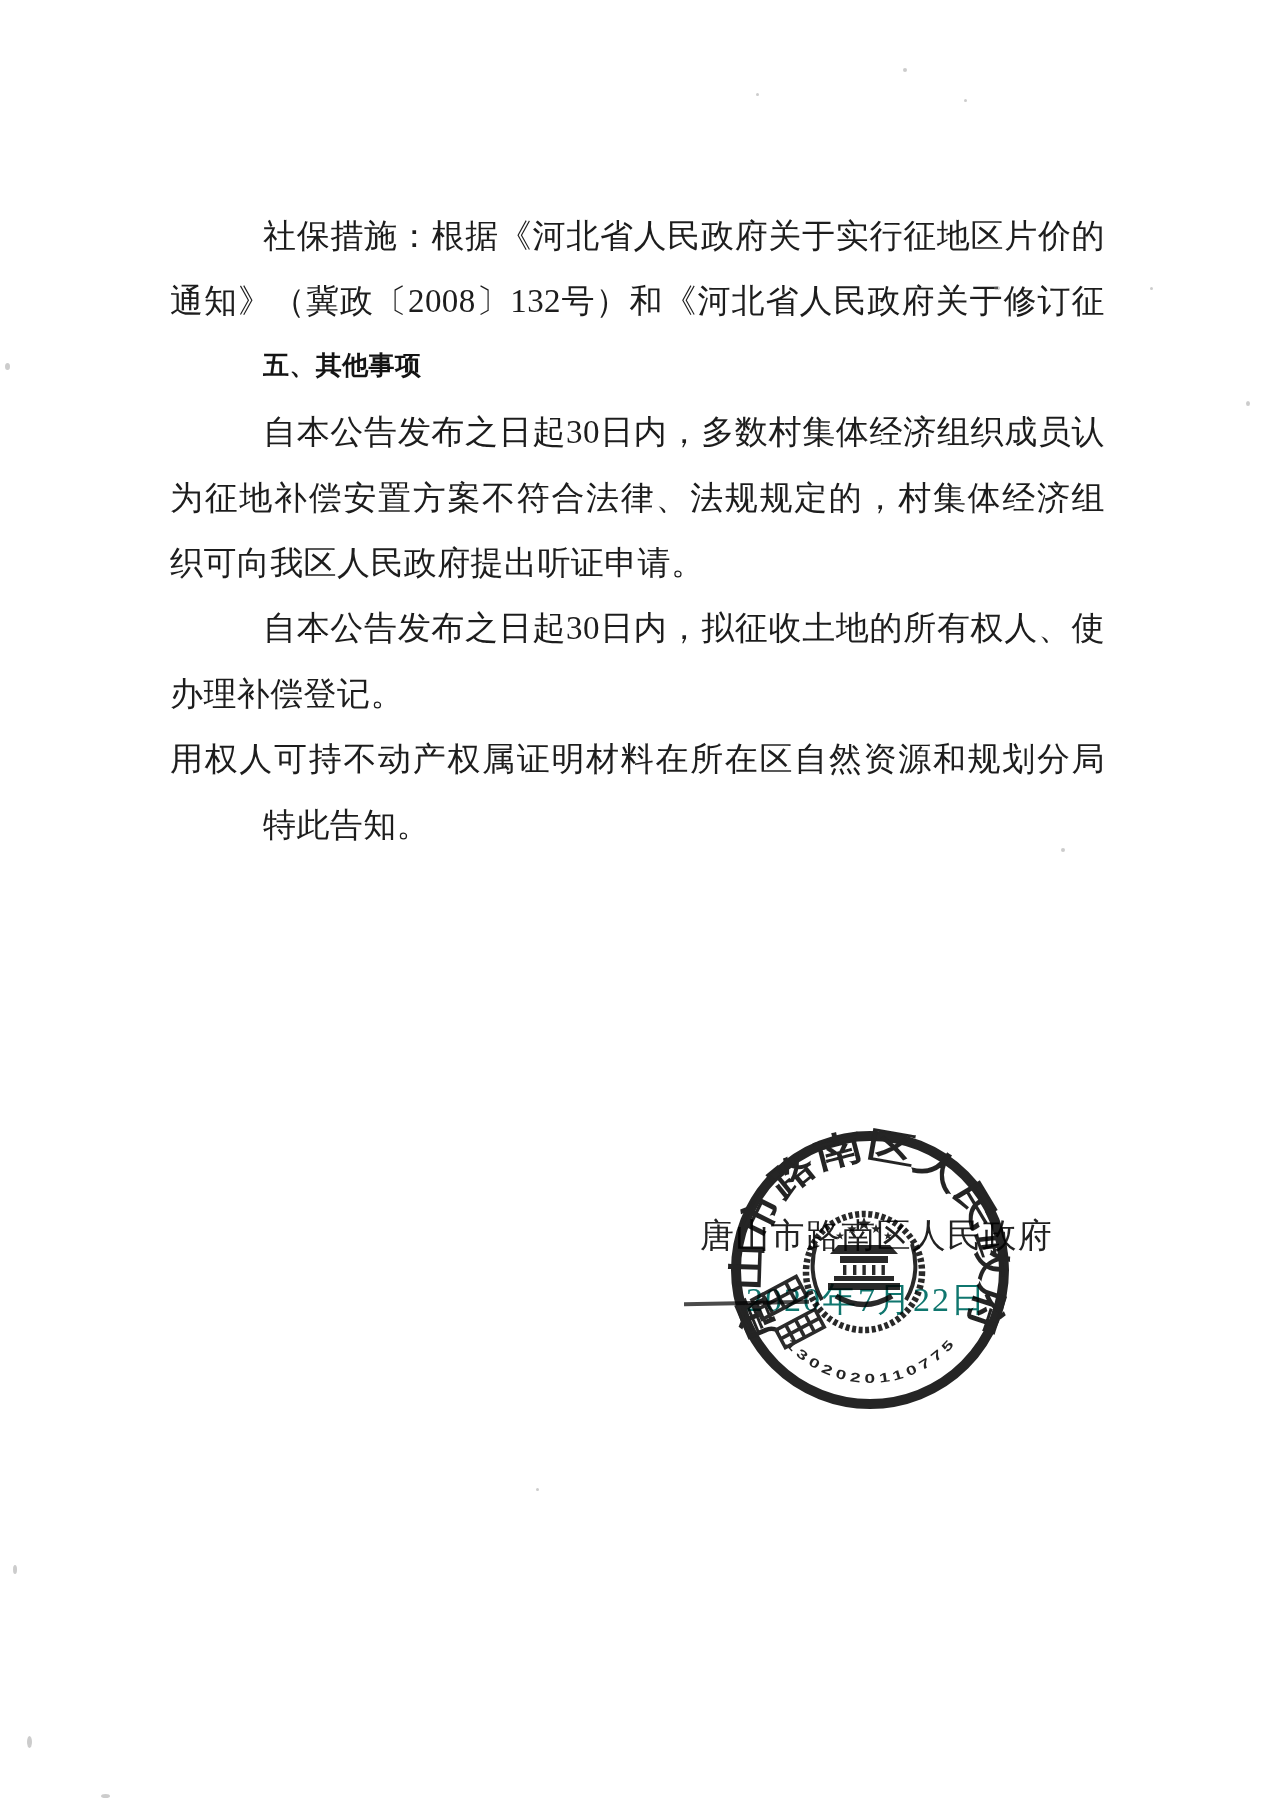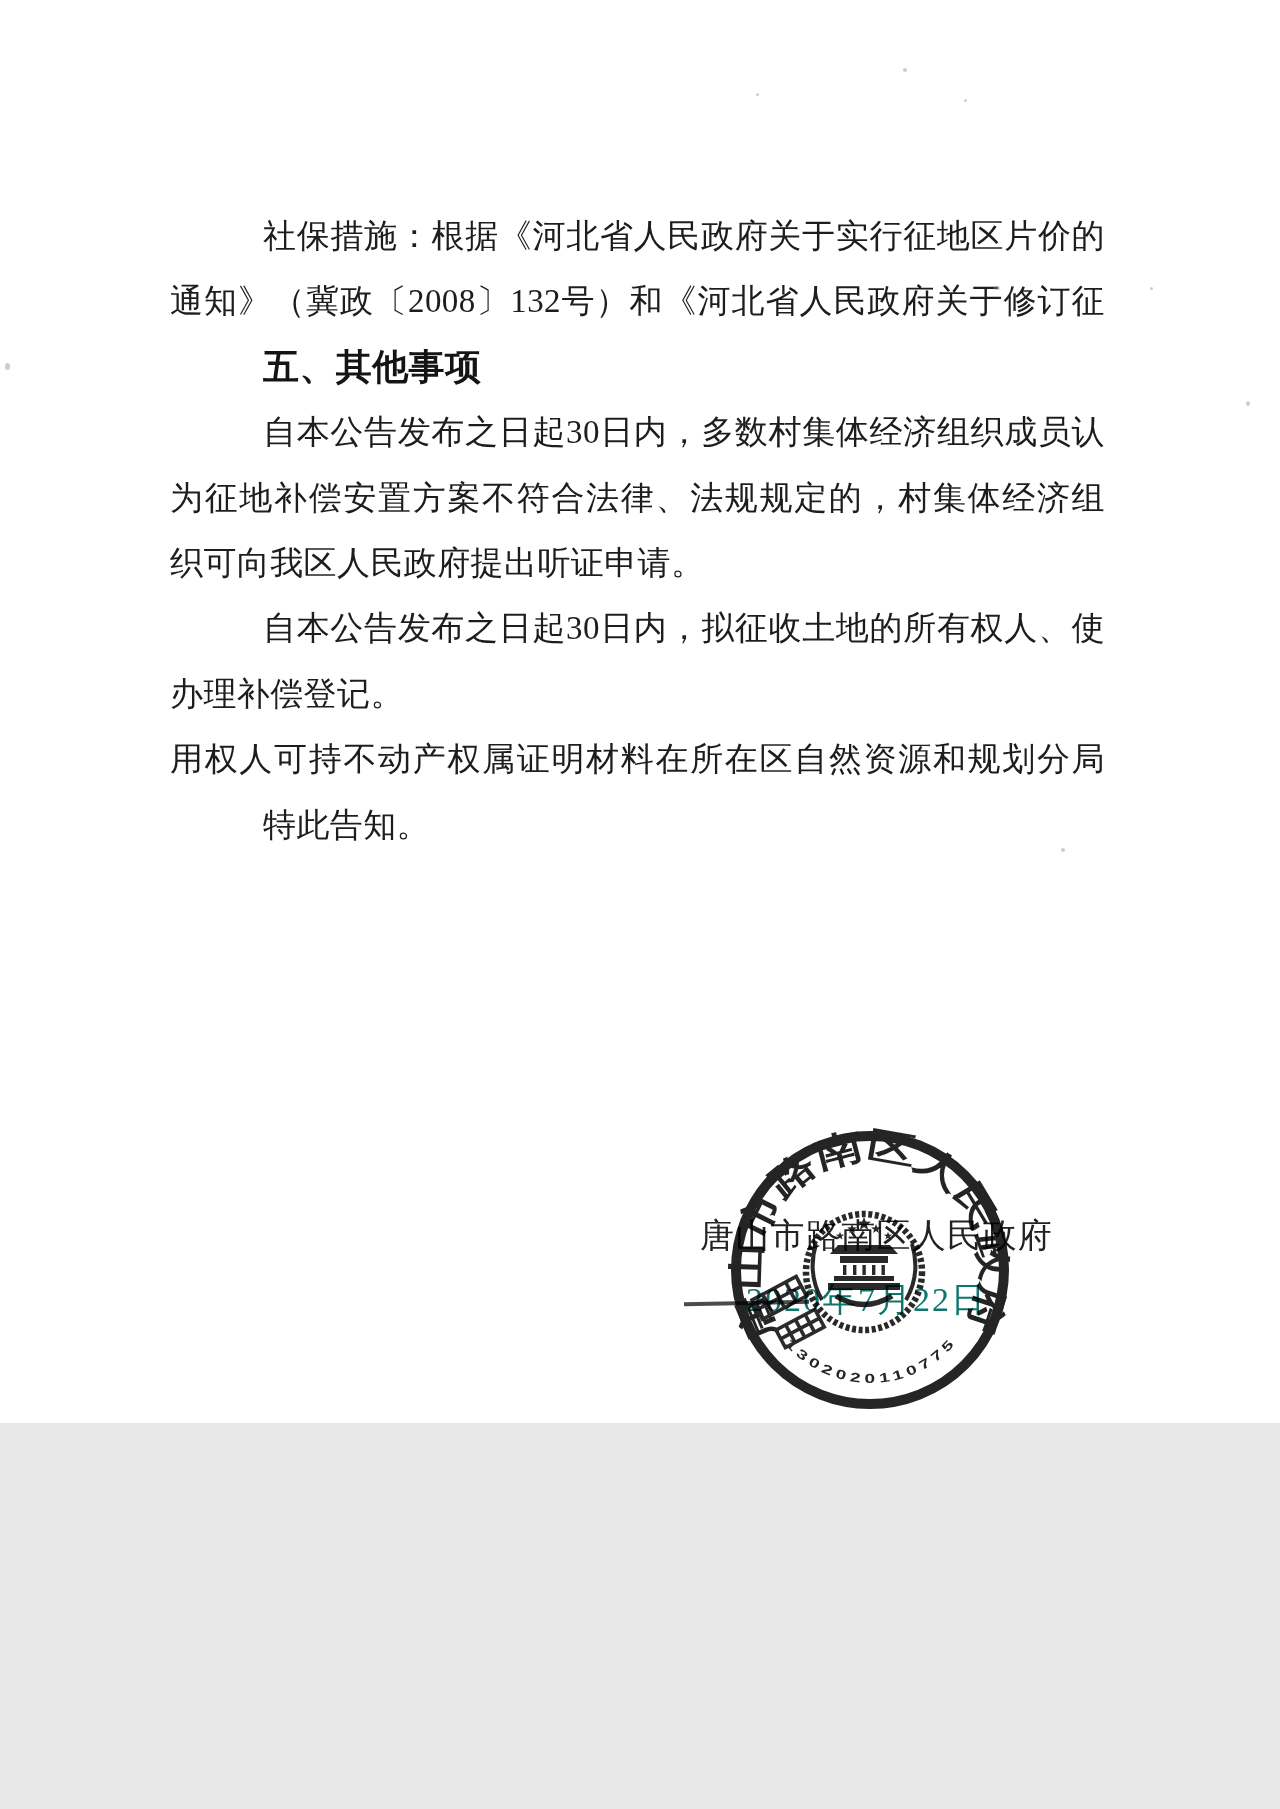--- a/index.html
+++ b/index.html
@@ -1,42 +1,42 @@
 <!DOCTYPE html>
 <html><head>
 <meta charset="utf-8">
 <style>
   html,body{margin:0;padding:0;}
   body{background:#e8e8e8;}
   .page{
     position:relative;
-    width:1280px;height:1423px;
+    width:1280px;height:1809px;
     margin:0 auto;
     background:#ffffff;
     overflow:hidden;
     font-family:"Liberation Serif","DejaVu Serif",serif;
     color:#1d1d1d;
   }
   
   .doc{
     position:absolute;left:170px;top:204px;width:935px;
     font-size:33px;line-height:65.4px;
     letter-spacing:.4px;
   }
   .line{
     text-align:justify;
     text-align-last:justify;
     white-space:normal;
   }
   .line.first{text-indent:93px;}
   .line.last{text-align-last:left;}
   .heading{
-    font-family:Liberation Serif, serif;
+    font-family:Liberation Mono, monospace;
     font-weight:700;
-    font-size:36px;
+    font-size:26px;
     text-align-last:left;
     color:#141414;
   }
   .contact{
     white-space:nowrap;
     text-align-last:left;
     text-indent:95px;
   }
   .contact .gap-a{display:inline-block;width:40px;}
   .contact .gap-b{display:inline-block;width:52px;}

